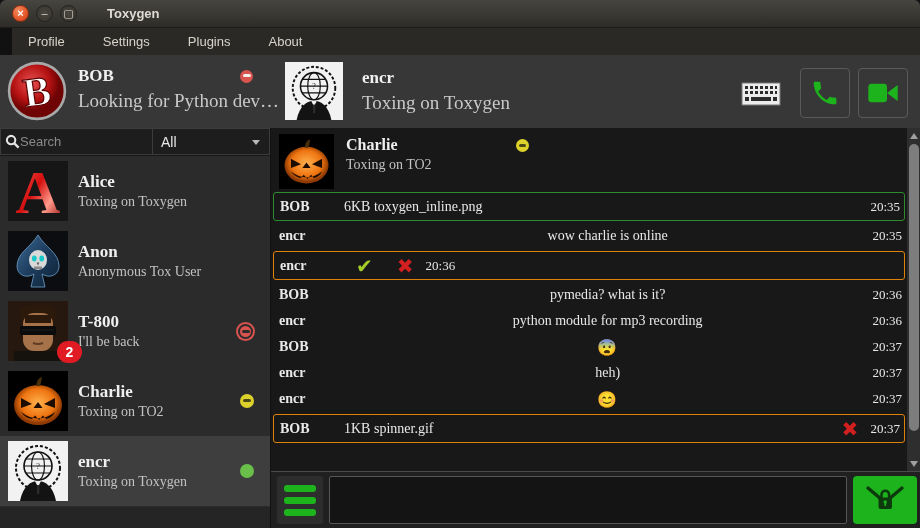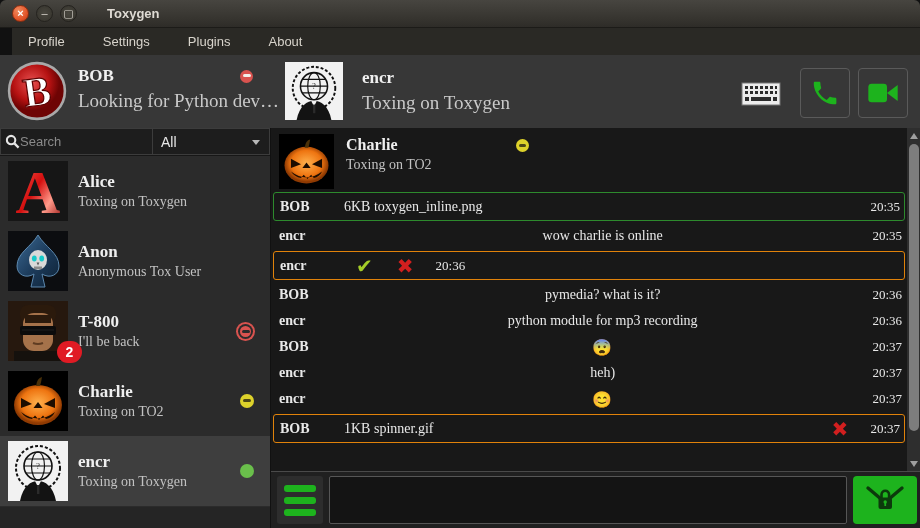--- a/index.html
+++ b/index.html
@@ -84,21 +84,21 @@
 
   .mr { display:flex; align-items:center; height:26px; padding:0 5px 0 8px;
     font-family:"Liberation Serif","DejaVu Serif",serif; color:#e8e8e8; }
   .mr.framed { border:1px solid; border-radius:3px; margin:2px 2px; height:29px; padding:0 4px 0 6px; }
   .mr.f-green { border-color:#2d8a2d; }
   .mr.f-orange { border-color:#e0820a; }
   .sender { width:64px; font-weight:bold; font-size:14px; flex:none; }
   .body { flex:1; font-size:14px; text-align:center; }
   .body.centered { text-align:left; }
   .body.emoji { font-size:16px; color:#f2b11c; }
-  .time { font-size:13px; margin-left:10px; flex:none; }
+  .time { font-size:13px; flex:none; }
   .act { font-size:20px; line-height:1; margin:0 12px; cursor:pointer; font-family:"DejaVu Sans",sans-serif; }
   .act.accept { color:#a4cd28; }
   .act.decline { color:#d21f1f; }
 
   
   .vscroll { position:absolute; right:0; top:0; bottom:0; width:13px; background:#2e2e2e; }
   .sarrow { position:absolute; left:0; width:13px; height:13px; display:flex; align-items:center; justify-content:center; cursor:pointer; }
   .sarrow.up { top:1px; } .sarrow.down { bottom:1px; }
   .tri-up { width:0; height:0; border-left:4px solid transparent; border-right:4px solid transparent; border-bottom:6px solid #a0a0a0; }
   .tri-down { width:0; height:0; border-left:4px solid transparent; border-right:4px solid transparent; border-top:6px solid #a0a0a0; }

